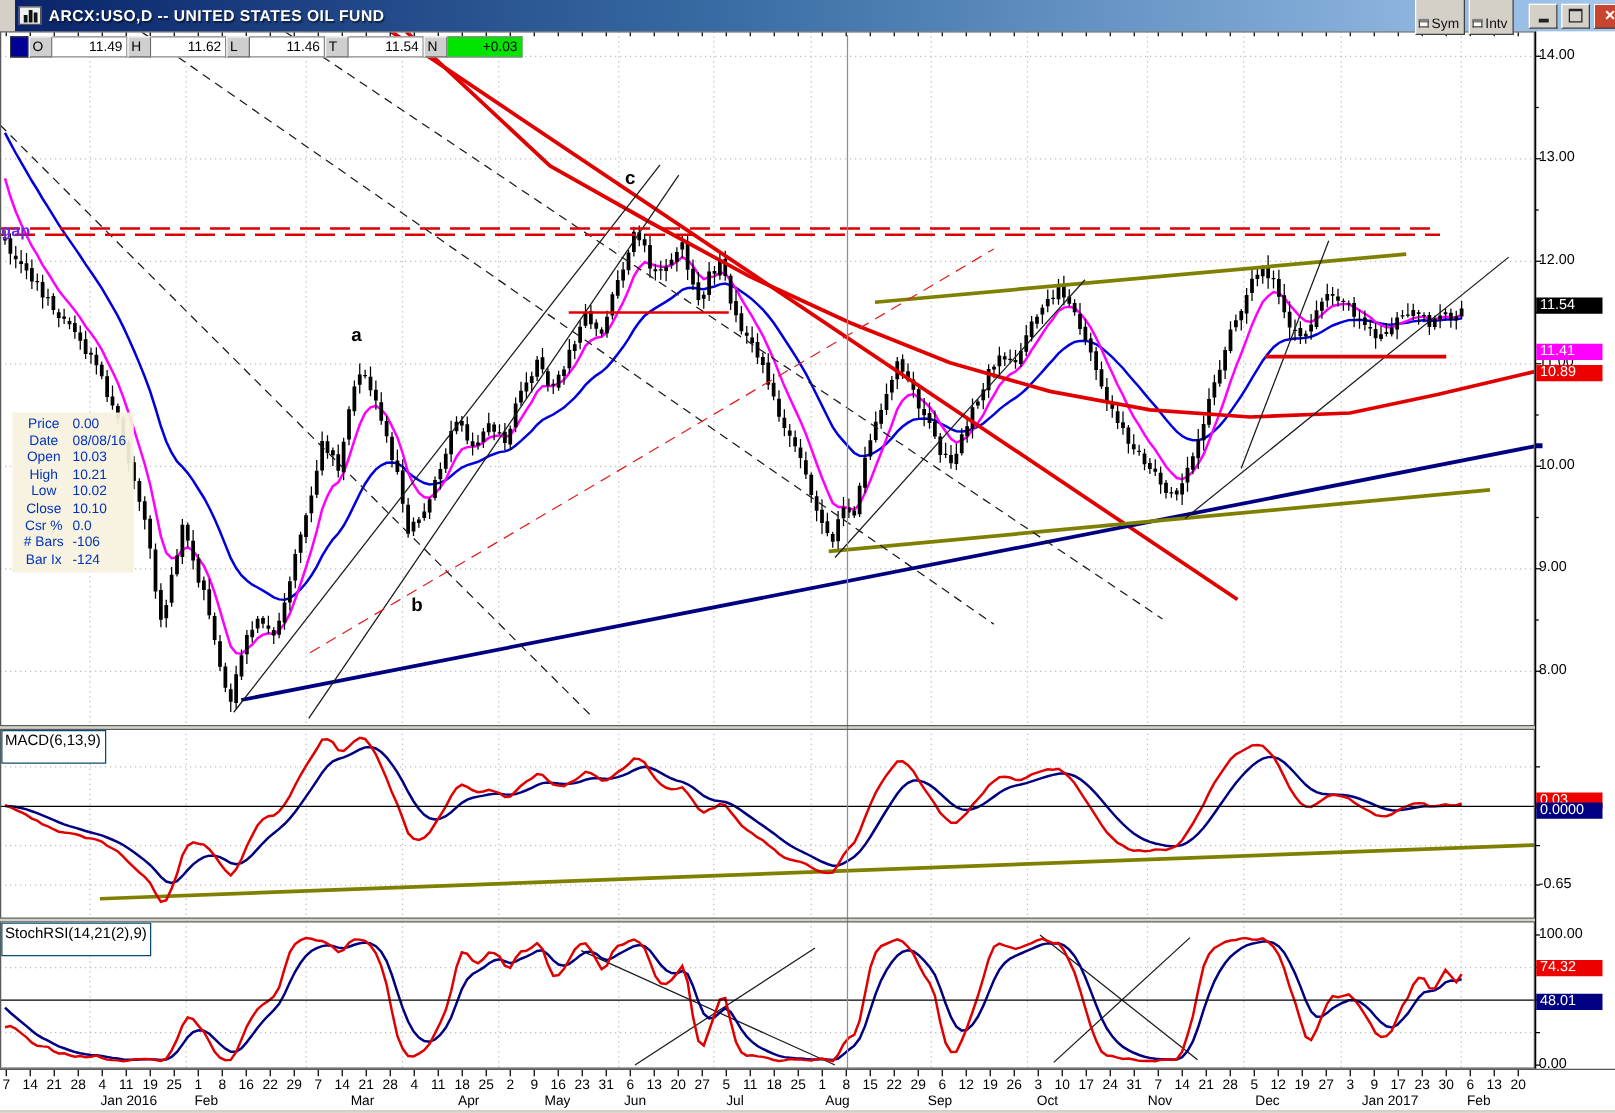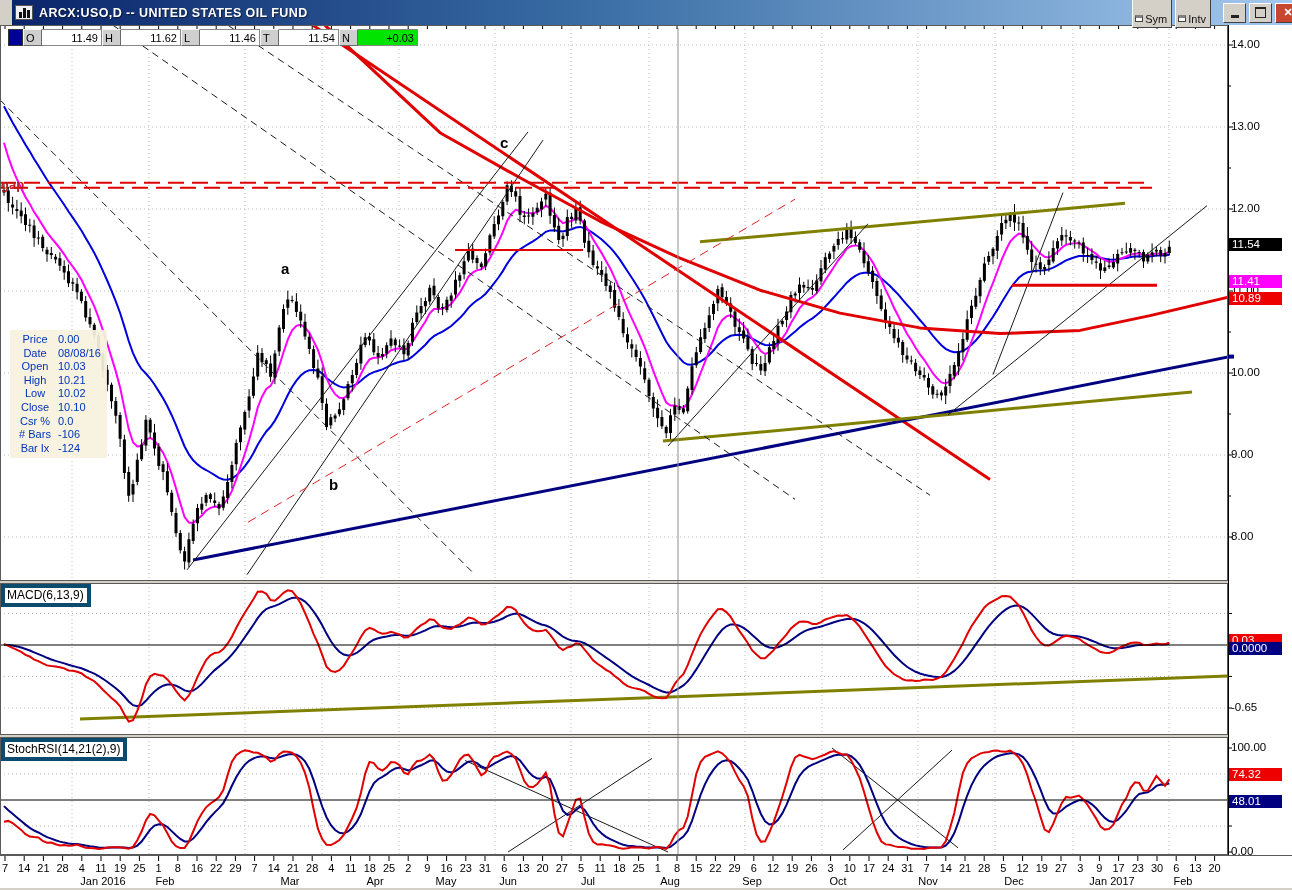--- a/index.html
+++ b/index.html
@@ -29,28 +29,28 @@
   #quote-bar .lab{width:15px;background:#cfcfcf;border:1px solid;border-color:#f5f5f5 #6a6a6a #6a6a6a #f5f5f5;
     display:flex;align-items:center;justify-content:flex-start;padding-left:2px;color:#000;}
   #quote-bar .val{width:56px;background:#fff;border:1px solid #888;border-left:none;
     display:flex;align-items:center;justify-content:flex-end;padding-right:3px;color:#000;}
   
   #info-panel{position:absolute;left:10px;top:330px;z-index:4;background:rgba(247,242,222,.93);
     padding:3px 6px 3px 2px;font-size:11px;color:#0033bb;line-height:13.6px;}
   #info-panel .row{display:flex;white-space:nowrap;}
   #info-panel .row .k{width:46px;text-align:center;}
   
-  .panel-label{position:absolute;z-index:4;background:#fff;border:4px solid #0c4a6e;
-    font-size:12px;color:#000;padding:0 3px 1px 2px;}
+  .panel-label{position:absolute;z-index:4;background:#fff;border:1px solid #0c4a6e;
+    font-size:12px;color:#000;padding:0 3px 11px 2px;}
   
   .ylab{position:absolute;z-index:3;left:1231px;font-size:11.5px;color:#000;white-space:nowrap;}
   .ylab.hl{left:1229px;width:50px;padding:0 0 1px 3px;color:#fff;}
   
   .anno{position:absolute;z-index:4;font-weight:bold;color:#000;font-size:15px;}
-  .anno.gap{color:#b91c1c;font-size:13px;}
+  .anno.gap{color:#6d28d9;font-size:13px;}
   
   .daylab{position:absolute;z-index:3;font-size:11px;color:#000;transform:translateX(-50%);}
   .monlab{position:absolute;z-index:3;font-size:11px;color:#000;transform:translateX(-50%);white-space:nowrap;}
 </style>
 </head>
 <body>
 
 <div id="window">
   <svg id="chart-svg" width="1292" height="890">
       <rect x="0" y="0" width="1292" height="890" fill="#d4d0c8"></rect>

